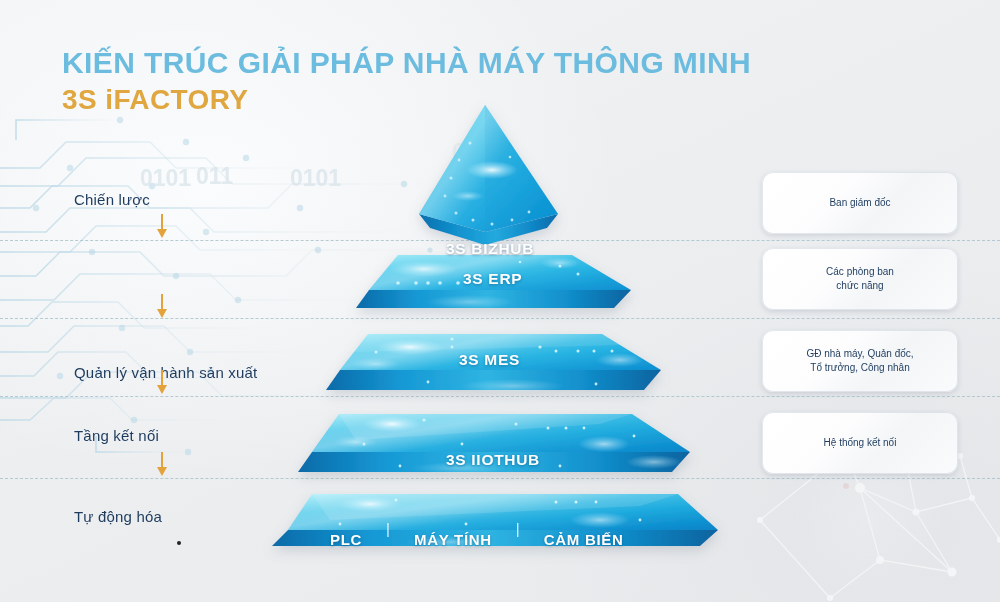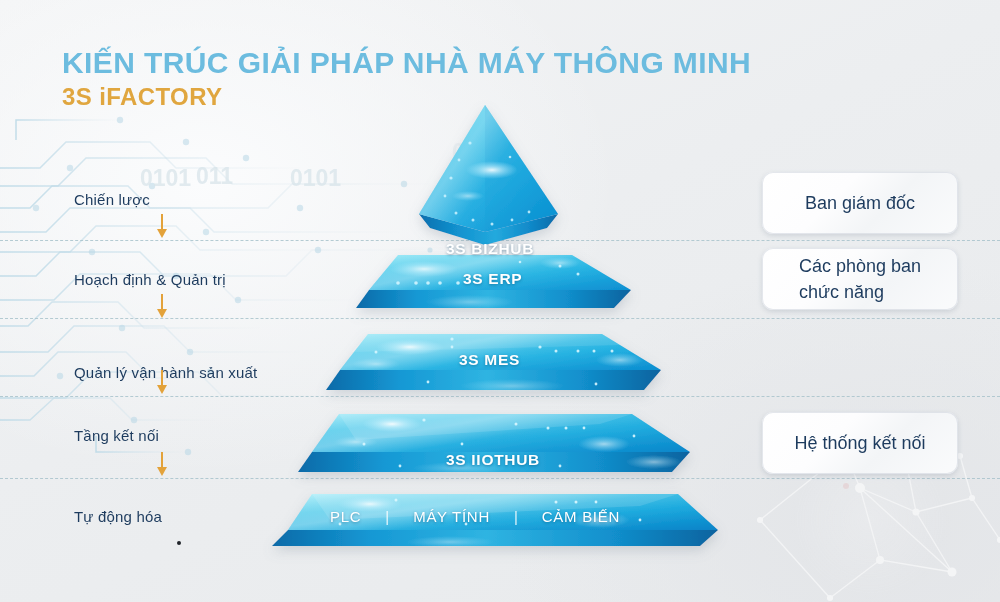--- a/index.html
+++ b/index.html
@@ -44,21 +44,21 @@
   }
   #title-main {
     font-size: 30px;
     font-weight: bold;
     letter-spacing: 0.4px;
     color: #6cbcdf;
     line-height: 1.12;
     white-space: nowrap;
   }
   #title-sub {
-    font-size: 24px;
+    font-size: 28px;
     font-weight: bold;
     letter-spacing: 0.4px;
     color: #e0a63f;
     line-height: 1.2;
     margin-top: 3px;
     white-space: nowrap;
   }
 
   
   .sep {
@@ -113,22 +113,23 @@
   .rbox {
     position: absolute;
     left: 762px;
     width: 196px;
     border-radius: 11px;
     background: linear-gradient(135deg, #ffffff 0%, #fdfdfe 38%, #f3f5f7 62%, #fafbfc 100%);
     box-shadow: 0 2px 5px rgba(110,125,140,.22), 0 0 0 1px rgba(205,212,220,.55) inset;
     display: flex;
     align-items: center;
     justify-content: center;
+    text-align: center;
     color: #1d3b5e;
-    font-size: 18px;
+    font-size: 10px;
     line-height: 1.45;
     z-index: 5;
     padding: 4px 8px;
   }
 
   
   #pyramid { position: absolute; inset: 0; z-index: 4; }
 
   .layer-label {
     position: absolute;
@@ -146,23 +147,24 @@
     z-index: 5;
     display: flex;
     align-items: center;
     gap: 0;
     white-space: nowrap;
     pointer-events: none;
   }
   .base-item {
     color: #ffffff;
     font-size: 15px;
-    font-weight: 400;
+    font-weight: 700;
     letter-spacing: .7px;
     text-shadow: 0 1px 3px rgba(0,60,100,.45);
+    margin-top: 23px;
   }
   .base-div {
     color: rgba(255,255,255,.85);
     font-size: 15px;
     font-weight: 400;
     padding: 0 24px;
   }
   .dot-mark {
     position: absolute;
     left: 177px; top: 541px;
@@ -486,21 +488,20 @@
   </div>
 
   <div class="dot-mark"></div>
 
   <div class="left-label" style="top:191px;">Chiến lược</div>
   <div class="arrow" style="top:214px;">
     <div class="shaft"></div>
       <div class="head"></div>
   </div>
 
-  <div class="left-label" style="top:271px;">Hoạch định &amp; Quản trị</div>
   <div class="arrow" style="top:294px;">
     <div class="shaft"></div>
       <div class="head"></div>
   </div>
 
   <div class="left-label" style="top:344px;margin-top:20px;">Quản lý vận hành sản xuất</div>
   <div class="arrow" style="top:370px;">
     <div class="shaft"></div>
       <div class="head"></div>
   </div>
@@ -508,15 +509,16 @@
   <div class="left-label" style="top:427px;text-align:center;">Tầng kết nối</div>
   <div class="arrow" style="top:452px;">
     <div class="shaft"></div>
       <div class="head"></div>
   </div>
 
   <div class="left-label" style="top:508px;">Tự động hóa</div>
 
   <div class="rbox" style="top:172px; height:62px;">Ban giám đốc</div>
   <div class="rbox" style="top:248px; height:62px;">Các phòng ban<br>chức năng</div>
+  <div class="rbox" style="top:330px; height:62px;">GĐ nhà máy, Quản đốc,<br>Tổ trưởng, Công nhân</div>
   <div class="rbox" style="top:412px; height:62px;">Hệ thống kết nối</div>
 
 </div>
 
 </body></html>

